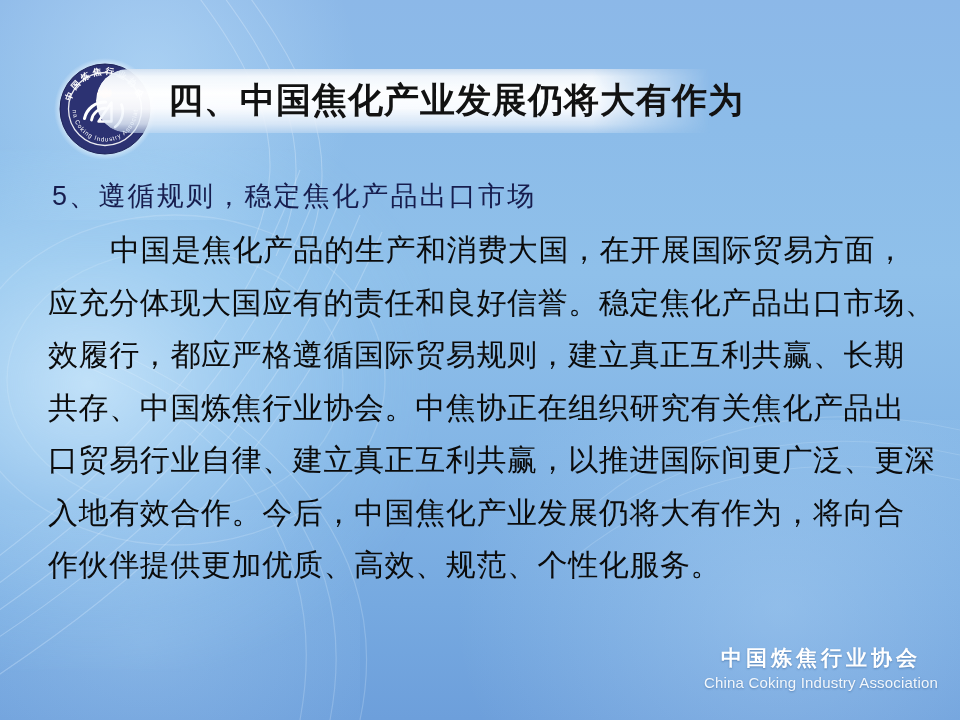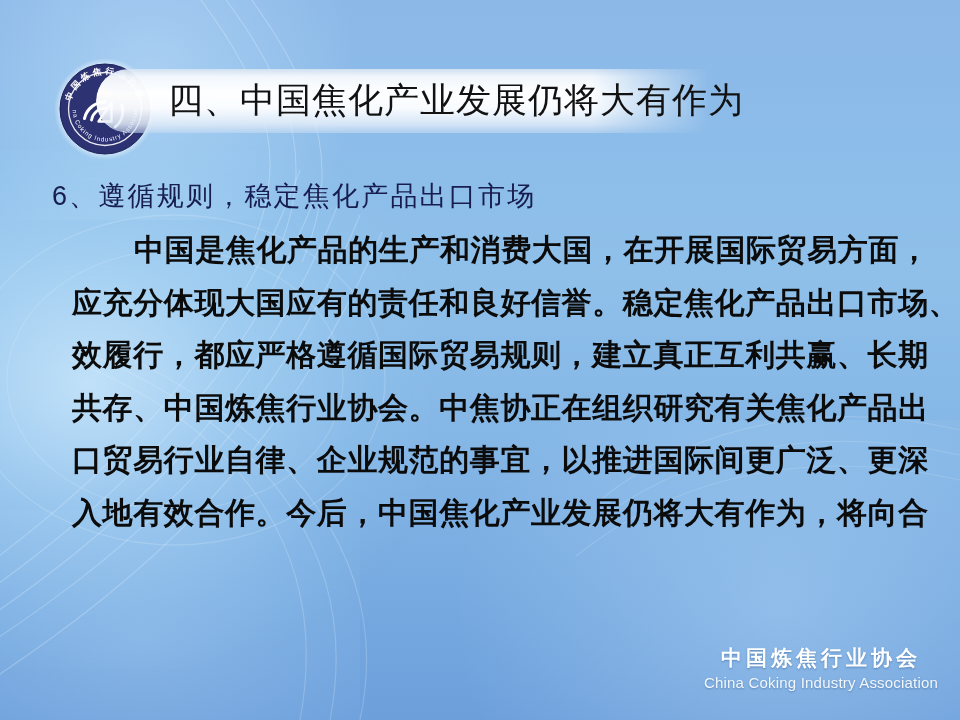--- a/index.html
+++ b/index.html
@@ -88,21 +88,21 @@
       rgba(198,219,242,0.55) 100%);
     -webkit-mask-image: linear-gradient(to right, #000 0%, #000 80%, rgba(0,0,0,0) 99%);
     mask-image: linear-gradient(to right, #000 0%, #000 80%, rgba(0,0,0,0) 99%);
   }
   .title-text {
     position: absolute;
     left: 168px;
     top: 75px;
     font-family: "Liberation Serif", "DejaVu Serif", serif;
     font-size: 35px;
-    font-weight: 400;
+    font-weight: 700;
     color: #121212;
     letter-spacing: 1px;
     white-space: nowrap;
     line-height: 52px;
   }
 
   
   .logo {
     position: absolute;
     left: 54px;
@@ -128,22 +128,21 @@
     left: 48px;
     top: 224px;
     width: 886px;
   }
   .body-line {
     font-size: 30px;
     color: #0b0b0b;
     line-height: 52.5px;
     letter-spacing: 0.6px;
     white-space: nowrap;
-    font-weight: 700;
-    margin-left: 24px;
+    font-weight: 400;
   }
   .body-line.indent { text-indent: 62px; }
 
   
   .footer {
     position: absolute;
     right: 14px;
     bottom: 26px;
     text-align: center;
     width: 250px;
@@ -242,29 +241,30 @@
         <path d="M67.5 46.5 A 19.5 19.5 0 0 1 61 69"></path>
       </g>
 
       <path d="M57.5 44.5 L57.5 63.5 L44.5 63.5 Z" fill="#2c3272" stroke="#ffffff" stroke-width="2.4" stroke-linejoin="round"></path>
     </svg>
   </div>
 
   <div class="title-bar"></div>
   <div class="title-text">四、中国焦化产业发展仍将大有作为</div>
 
-  <div class="subhead">6、遵循规则，稳定焦化产品出口市场</div>
+  <div class="subhead">5、遵循规则，稳定焦化产品出口市场</div>
 
   <div class="body-block">
     <div class="body-line indent">中国是焦化产品的生产和消费大国，在开展国际贸易方面，</div>
     <div class="body-line">应充分体现大国应有的责任和良好信誉。稳定焦化产品出口市场、</div>
     <div class="body-line">效履行，都应严格遵循国际贸易规则，建立真正互利共赢、长期</div>
     <div class="body-line">共存、中国炼焦行业协会。中焦协正在组织研究有关焦化产品出</div>
-    <div class="body-line">口贸易行业自律、企业规范的事宜，以推进国际间更广泛、更深</div>
+    <div class="body-line">口贸易行业自律、建立真正互利共赢，以推进国际间更广泛、更深</div>
     <div class="body-line">入地有效合作。今后，中国焦化产业发展仍将大有作为，将向合</div>
+    <div class="body-line">作伙伴提供更加优质、高效、规范、个性化服务。</div>
   </div>
 
   <div class="footer">
     <div class="footer-cn">中国炼焦行业协会</div>
     <div class="footer-en">China Coking Industry Association</div>
   </div>
 
 </div>
 
 </body></html>

